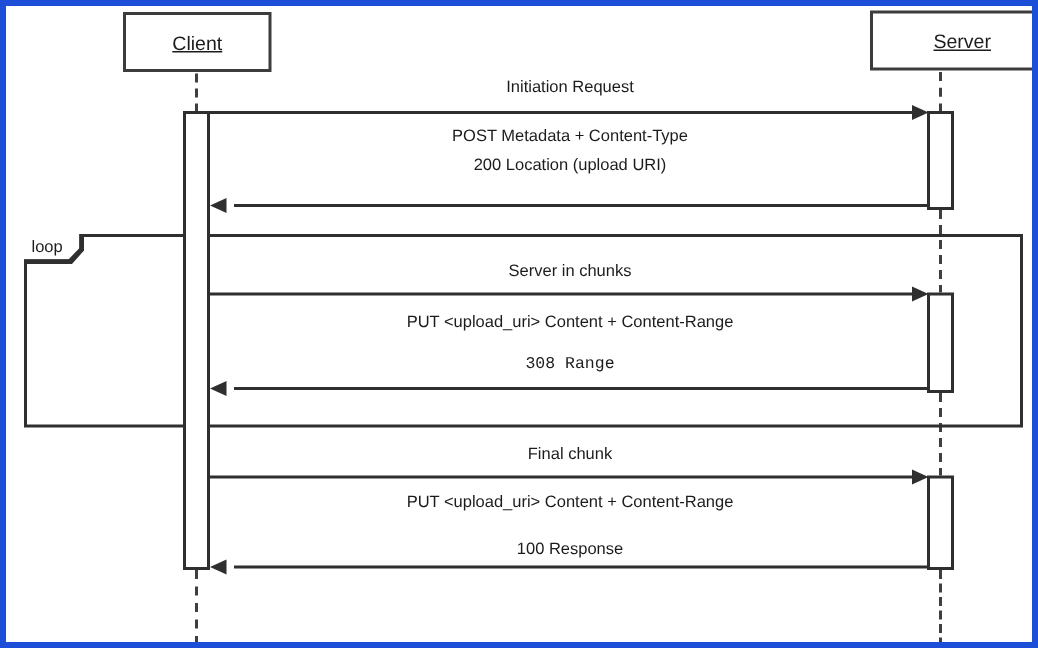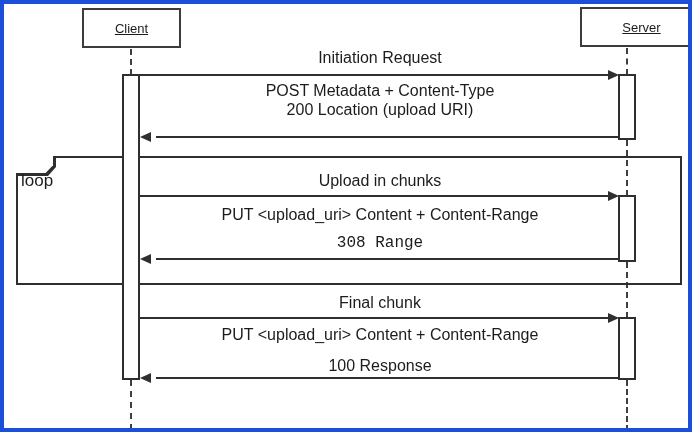--- a/index.html
+++ b/index.html
@@ -45,21 +45,21 @@
   .arrow-left {
     position:absolute; width:0; height:0;
     border-top:5px solid transparent;
     border-bottom:5px solid transparent;
     border-right:11px solid #2f2f2f;
   }
   .msg-text {
     position:absolute;
     left:137px; width:478px;
     text-align:center;
-    font-size:16px;
+    font-size:11px;
     line-height:14px;
     white-space:nowrap;
   }
   .loop-frame {
     position:absolute;
     border:2px solid #2f2f2f;
     box-sizing:border-box;
     background:transparent;
   }
   .loop-tab-outer {
@@ -67,23 +67,22 @@
     background:#2f2f2f;
     clip-path:polygon(0 0, 100% 0, 100% 55%, 80% 100%, 0 100%);
   }
   .loop-tab-inner {
     position:absolute;
     background:#ffffff;
     clip-path:polygon(0 0, 100% 0, 100% 55%, 80% 100%, 0 100%);
   }
   .loop-tab-text {
     position:absolute;
-    font-size:17px;
+    font-size:11px;
     line-height:12px;
-    margin-top:16px;
   }
 </style>
 </head>
 <body>
 
 <div class="canvas">
 
   <div class="lifeline" style="left:126px; top:45px; height:26px;"></div>
   <div class="lifeline" style="left:126px; top:376px; height:50px;"></div>
   <div class="lifeline" style="left:622px; top:44px; height:27px;"></div>
@@ -109,21 +108,21 @@
   <div class="activation" style="left:614px; top:313px; width:18px; height:63px;"></div>
 
   <div class="msg-text" style="top:47px;">Initiation Request</div>
   <div class="hline" style="left:134px; top:70px; width:472px;"></div>
   <div class="arrow-right" style="left:604px; top:66px;"></div>
   <div class="msg-text" style="top:80px;">POST Metadata + Content-Type</div>
   <div class="msg-text" style="top:99px;">200 Location (upload URI)</div>
   <div class="hline" style="left:152px; top:132px; width:462px;"></div>
   <div class="arrow-left" style="left:136px; top:128px;"></div>
 
-  <div class="msg-text" style="top:170px;">Upload in chunks</div>
+  <div class="msg-text" style="top:170px;">Server in chunks</div>
   <div class="hline" style="left:134px; top:191px; width:472px;"></div>
   <div class="arrow-right" style="left:604px; top:187px;"></div>
   <div class="msg-text" style="top:204px;">PUT &lt;upload_uri&gt; Content + Content-Range</div>
   <div class="msg-text" style="top:232px;font-family:Liberation Mono, monospace;">308 Range</div>
   <div class="hline" style="left:152px; top:254px; width:462px;"></div>
   <div class="arrow-left" style="left:136px; top:250px;"></div>
 
   <div class="msg-text" style="top:292px;">Final chunk</div>
   <div class="hline" style="left:134px; top:313px; width:472px;"></div>
   <div class="arrow-right" style="left:604px; top:309px;"></div>

